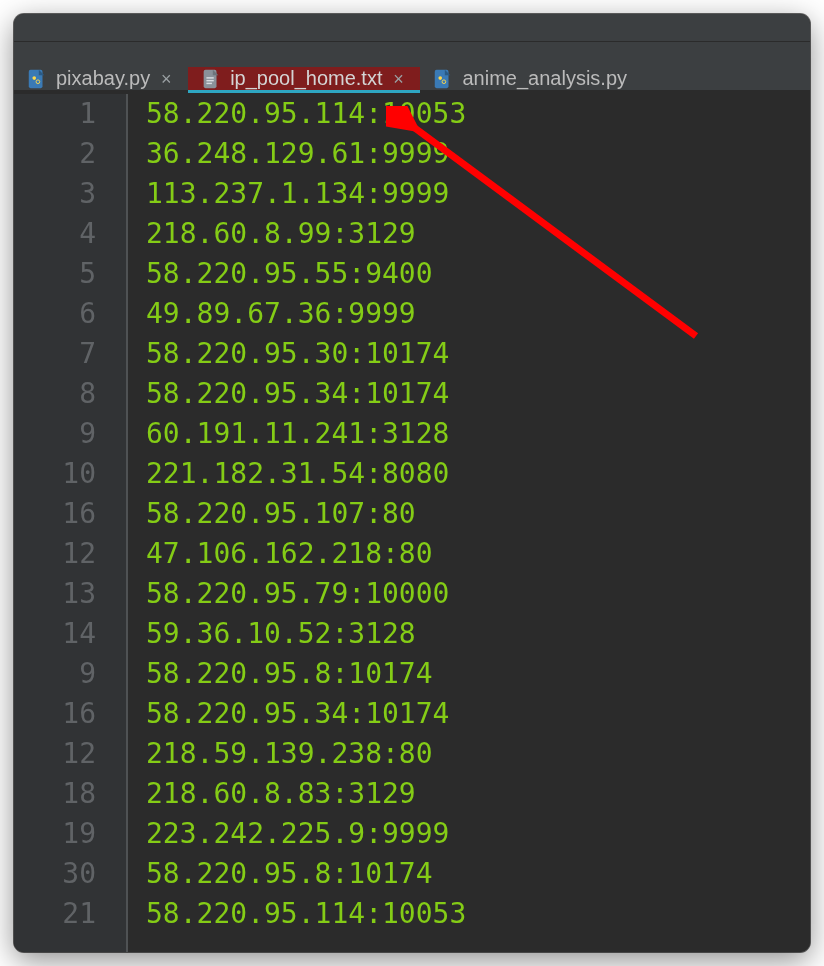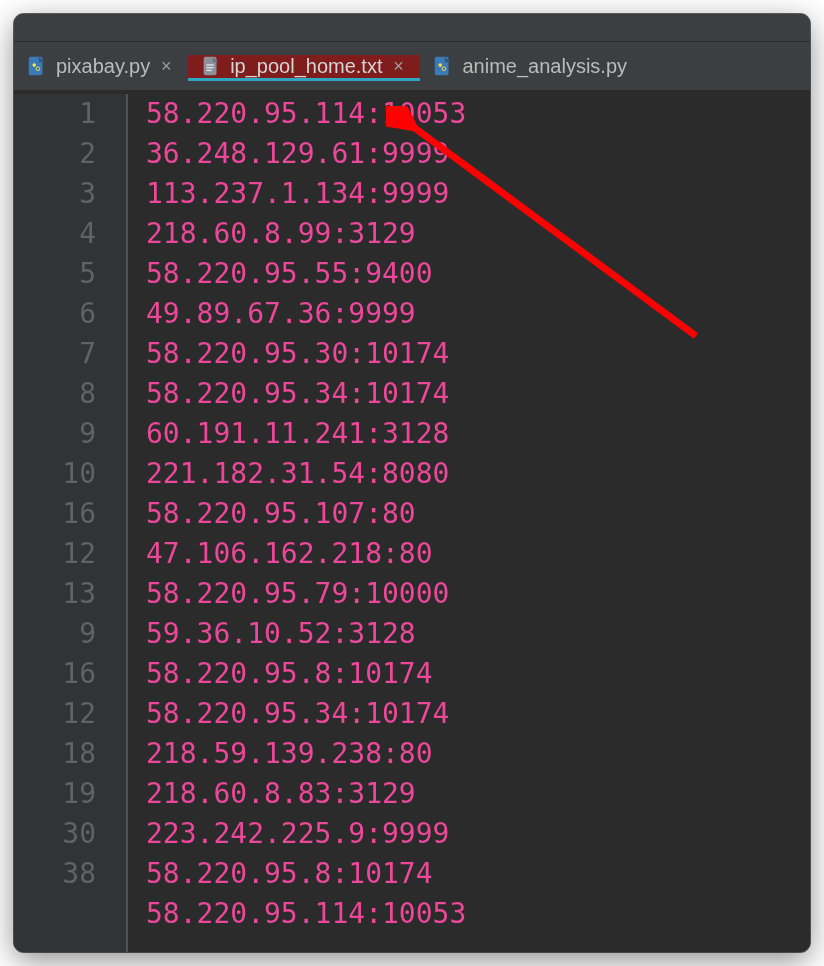--- a/index.html
+++ b/index.html
@@ -22,21 +22,21 @@
     box-shadow: 0 8px 30px rgba(0,0,0,0.45), 0 0 0 1px rgba(0,0,0,0.6);
     overflow: hidden;
   }
   .header-strip {
     height: 28px;
     background: #3c3f41;
     border-bottom: 1px solid #2b2b2b;
   }
   .tab-bar {
     display: flex;
-    align-items: center;
+    align-items: flex-end;
     height: 48px;
     background: #3c3f41;
   }
   .tab {
     display: flex;
     align-items: center;
     padding: 0 14px 0 12px;
     gap: 8px;
     font-family: "Helvetica Neue", Arial, sans-serif;
     font-size: 20px;
@@ -89,21 +89,21 @@
     padding-right: 30px;
     color: #606366;
     background: #313335;
     user-select: none;
     font-family: Menlo, Consolas, monospace;
   }
   .gutter .ln { height: 40px; }
   .code {
     flex: 1;
     padding-left: 18px;
-    color: #ec4899;
+    color: #84cc16;
     font-family: Menlo, Consolas, monospace;
     white-space: pre;
     border-left: 2px solid #4f5254;
   }
   .code .cl { height: 40px; }
   
   .arrow {
     position: absolute;
     left: 372px;
     top: 92px;
@@ -167,27 +167,28 @@
         <div class="ln">4</div>
         <div class="ln">5</div>
         <div class="ln">6</div>
         <div class="ln">7</div>
         <div class="ln">8</div>
         <div class="ln">9</div>
         <div class="ln">10</div>
         <div class="ln">16</div>
         <div class="ln">12</div>
         <div class="ln">13</div>
+        <div class="ln">14</div>
         <div class="ln">9</div>
         <div class="ln">16</div>
         <div class="ln">12</div>
         <div class="ln">18</div>
         <div class="ln">19</div>
         <div class="ln">30</div>
-        <div class="ln">38</div>
+        <div class="ln">21</div>
       </div>
     <div class="code" id="code"><div class="cl">58.220.95.114:10053</div><div class="cl">36.248.129.61:9999</div><div class="cl">113.237.1.134:9999</div><div class="cl">218.60.8.99:3129</div><div class="cl">58.220.95.55:9400</div><div class="cl">49.89.67.36:9999</div><div class="cl">58.220.95.30:10174</div><div class="cl">58.220.95.34:10174</div><div class="cl">60.191.11.241:3128</div><div class="cl">221.182.31.54:8080</div><div class="cl">58.220.95.107:80</div><div class="cl">47.106.162.218:80</div><div class="cl">58.220.95.79:10000</div><div class="cl">59.36.10.52:3128</div><div class="cl">58.220.95.8:10174</div><div class="cl">58.220.95.34:10174</div><div class="cl">218.59.139.238:80</div><div class="cl">218.60.8.83:3129</div><div class="cl">223.242.225.9:9999</div><div class="cl">58.220.95.8:10174</div><div class="cl">58.220.95.114:10053</div></div>
   </div>
 
   <svg class="arrow" width="330" height="250">
     <defs>
       <marker id="ah" markerWidth="12" markerHeight="12" refX="3" refY="6" orient="auto">
         <path d="M12,0 L0,6 L12,12 L8,6 Z" fill="#ff0000"></path>
       </marker>
     </defs>

